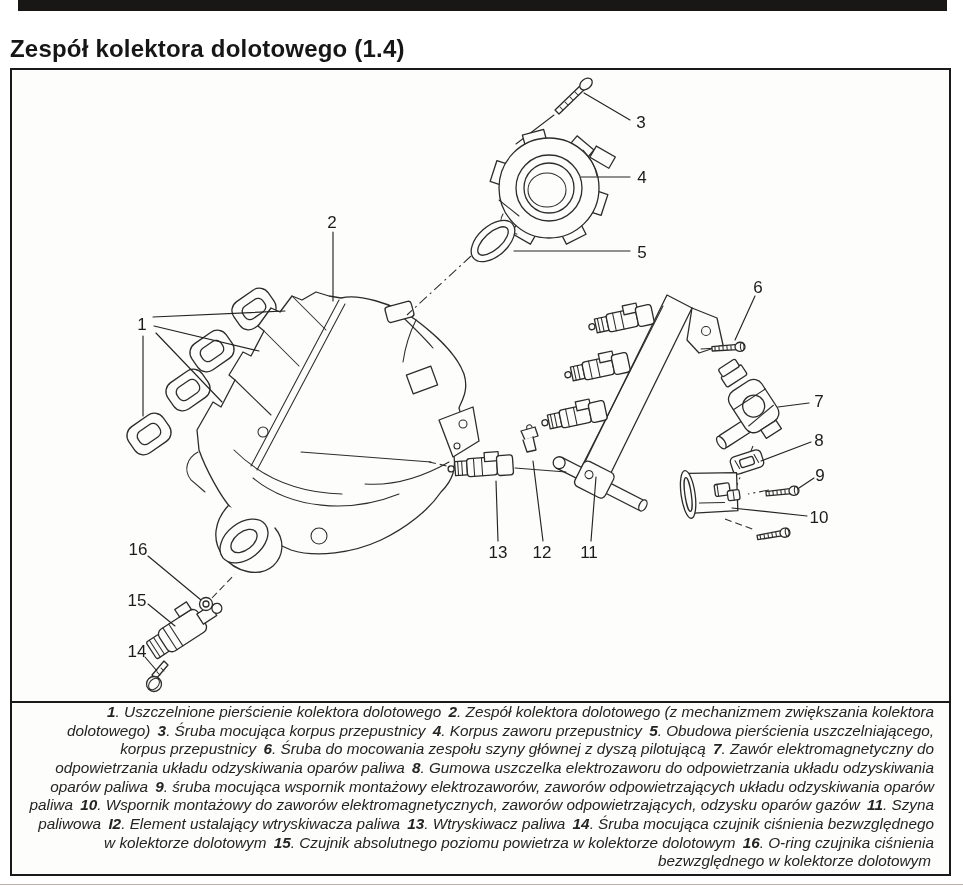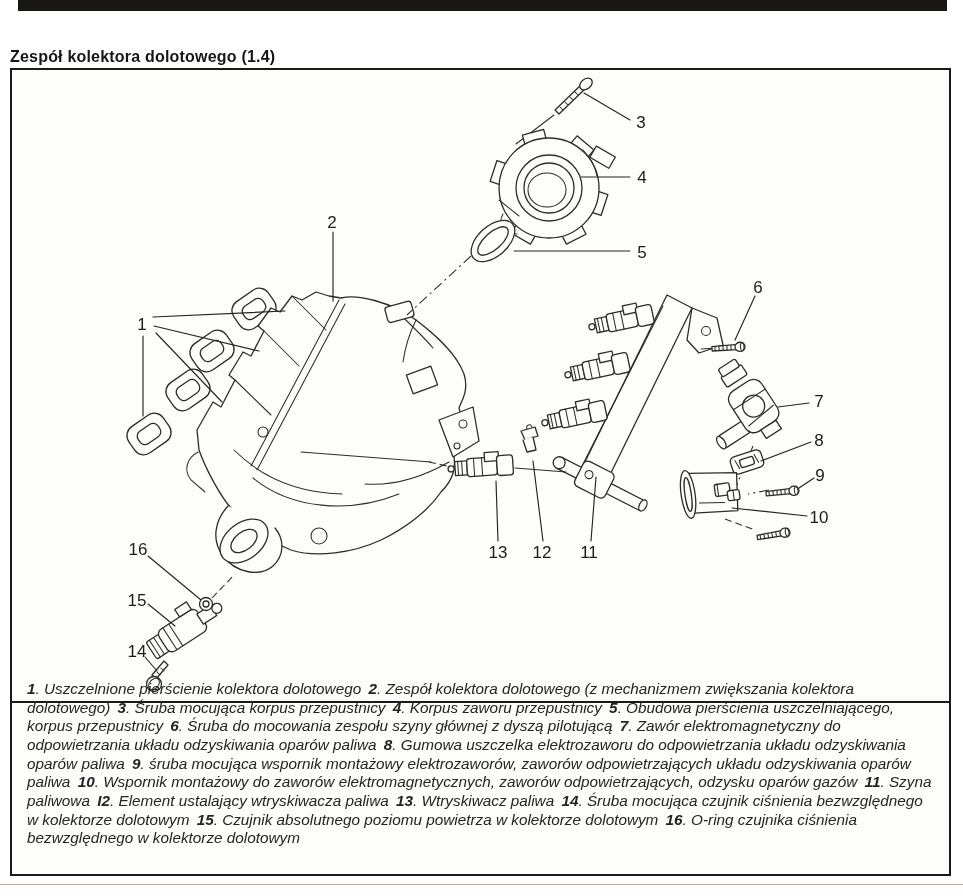--- a/index.html
+++ b/index.html
@@ -2,36 +2,36 @@
 <html><head>
 <meta charset="utf-8">
 <style>
   html,body{margin:0;padding:0;}
   body{
     width:963px;height:896px;position:relative;background:#ffffff;
     font-family:"Liberation Sans",sans-serif;color:#1d1d1d;overflow:hidden;
   }
   .topbar{position:absolute;left:18px;top:0;width:929px;height:11px;background:#181716;}
   .title{
-    position:absolute;left:10px;top:37px;width:938px;box-sizing:border-box;
-    font-size:16px;font-weight:bold;color:#161616;letter-spacing:.2px;
+    position:absolute;left:10px;top:19px;width:938px;box-sizing:border-box;
+    font-size:24px;font-weight:bold;color:#161616;letter-spacing:.2px;
     border-bottom:3px solid #101010;padding-bottom:7px;
   }
   .figure{
     position:absolute;left:10px;top:68px;width:937px;height:804px;
     border:2px solid #1a1a1a;background:#fdfdfc;
   }
   .diagram{
     position:absolute;left:0;top:0;width:937px;height:631px;
     border-bottom:2px solid #1a1a1a;background:#fdfdfc;
   }
   .diagram svg{width:100%;height:100%;display:block;}
   .caption{
-    position:absolute;left:0;top:600px;width:100%;height:171px;box-sizing:border-box;
-    padding:10px 15px 0 15px;text-align:left;
+    position:absolute;left:0;top:623px;width:100%;height:171px;box-sizing:border-box;
+    padding:10px 15px 0 15px;text-align:right;
     font-style:italic;font-size:15.3px;line-height:1.22;color:#242424;
   }
   .cap-item{margin-right:3px;}
   .cap-item b{font-weight:bold;}
   .bottomline{position:absolute;left:0;top:884px;width:963px;height:1px;background:#ab9486;opacity:.75;}
 
   
   .ink{stroke:#2c2c2c;stroke-width:1.3;fill:none;stroke-linecap:round;stroke-linejoin:round;}
   .inkw{stroke:#2c2c2c;stroke-width:1.3;fill:#fdfdfc;stroke-linecap:round;stroke-linejoin:round;}
   .thin{stroke:#2c2c2c;stroke-width:1.05;fill:none;stroke-linecap:round;}

